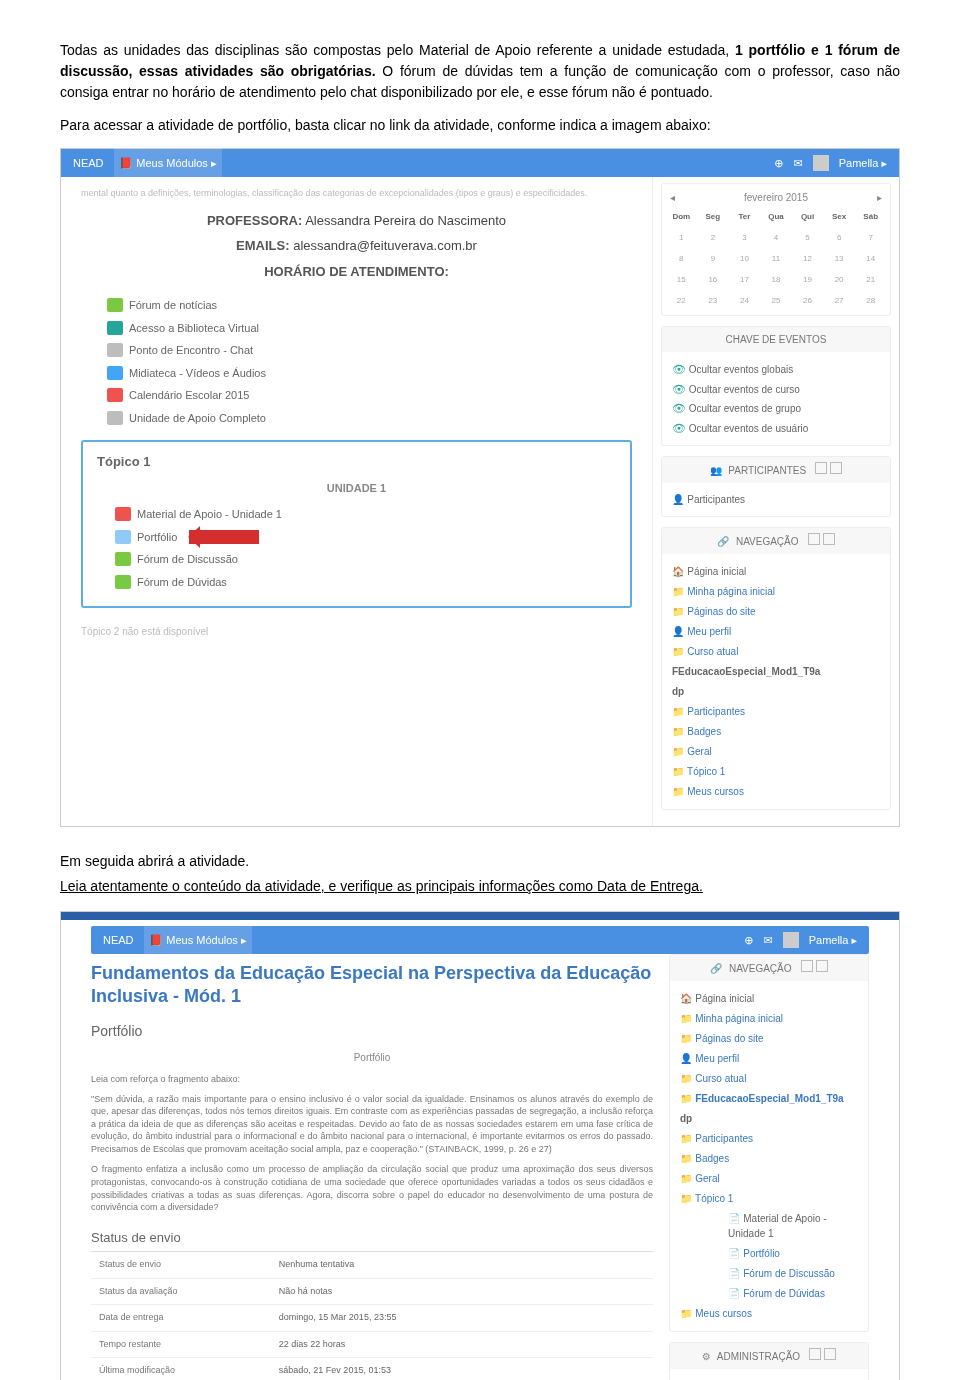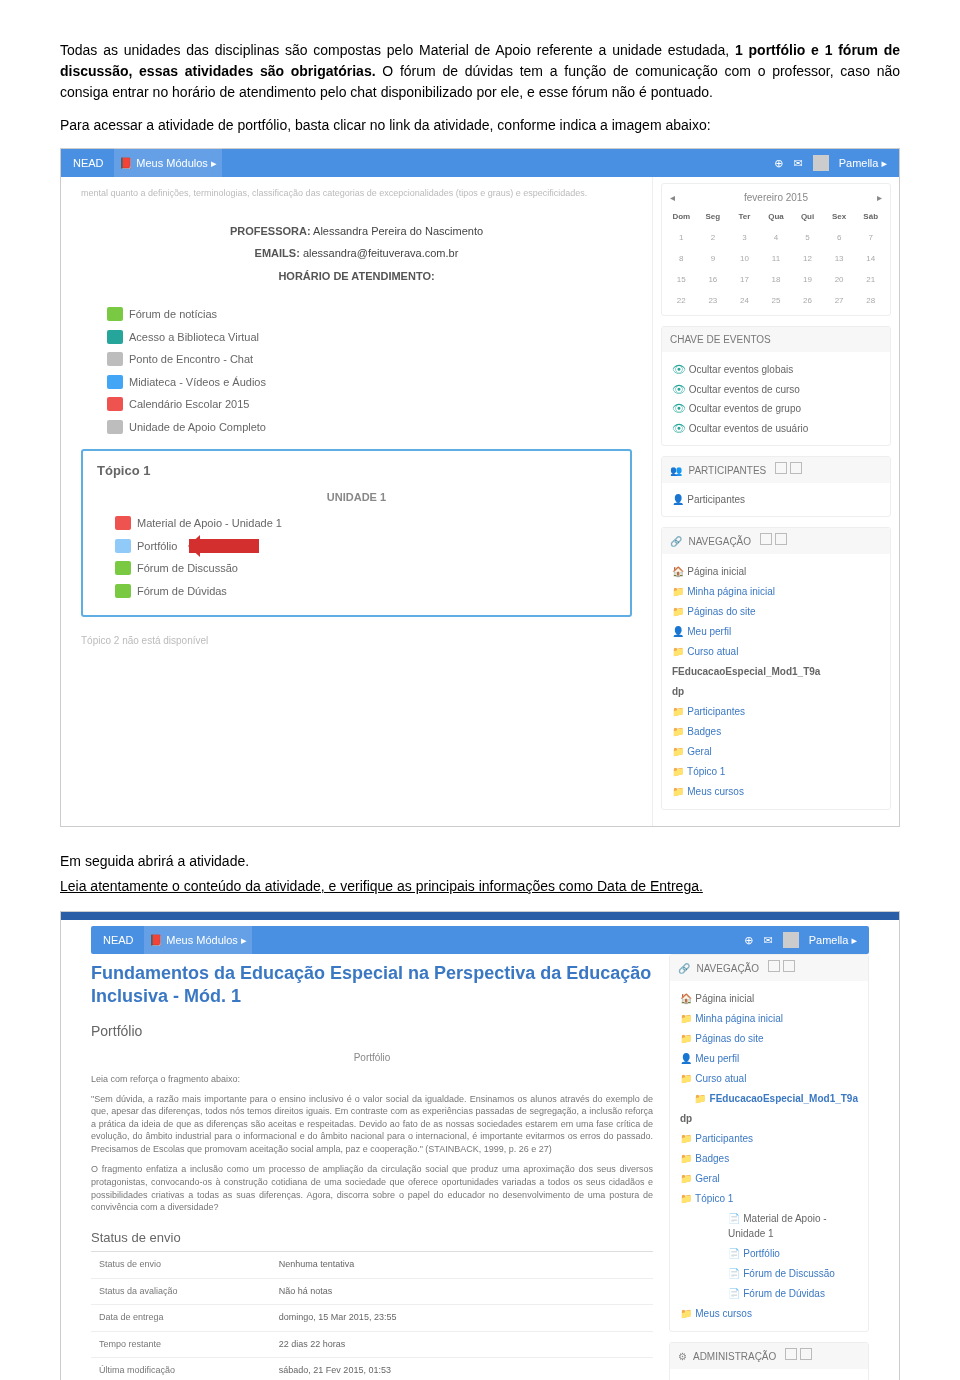--- a/index.html
+++ b/index.html
@@ -30,21 +30,21 @@
     font-size: 11px;
   }
   .topbar .left { display:flex; align-items:center; gap:10px; }
   .topbar .right { margin-left:auto; display:flex; align-items:center; gap:10px; }
   .mm { background: rgba(255,255,255,0.15); padding:11px 6px; border-radius:2px;}
   .avatar { width:16px; height:16px; background:#ccc; display:inline-block;}
   .body1 { display:flex; font-size:11px; color:#444; }
   .main1 { flex:1; padding:10px 20px; }
   .side1 { width:230px; padding:6px 8px; border-left:1px solid #eee; }
   .fade { color:#bbb; font-size:9px; }
-  .prof { text-align:center; margin:22px 0; font-size:11px; }
+  .prof { text-align:center; margin:10px 0; font-size:13px; }
   .prof .lab { font-weight:bold; color:#555;}
   .reslist { margin:16px 0 14px 26px; }
   .resitem { display:flex; align-items:center; gap:6px; margin:6px 0; color:#666; font-size:11px;}
   .ico { width:16px; height:14px; display:inline-block; border-radius:2px;}
   .ico-green { background:#7ac943;}
   .ico-teal { background:#26a69a;}
   .ico-blue { background:#42a5f5;}
   .ico-gray { background:#bdbdbd;}
   .ico-red { background:#ef5350;}
   .ico-lblue { background:#90caf9;}
@@ -53,21 +53,21 @@
   .topic h4 { margin:0 0 8px 0; color:#666; font-size:13px;}
   .unidade { text-align:center; font-weight:bold; color:#888; font-size:11px; margin-bottom:10px;}
   .arrow { display:inline-block; width:70px; height:14px; background:#d32f2f; position:relative; margin-left:6px; vertical-align:middle;}
   .arrow::before { content:""; position:absolute; left:-12px; top:-4px; border:11px solid transparent; border-right:12px solid #d32f2f;}
   .cal { border:1px solid #eee; border-radius:3px; padding:4px; margin-bottom:10px;}
   .cal-hd { display:flex; justify-content:space-between; align-items:center; color:#888; font-size:10px; padding:2px 4px;}
   .cal-grid { display:grid; grid-template-columns:repeat(7,1fr); gap:1px; font-size:8px; color:#aaa; text-align:center;}
   .cal-grid div { padding:4px 0;}
   .cal-dow { color:#666; font-weight:bold;}
   .panel { border:1px solid #eee; border-radius:3px; margin-bottom:10px;}
-  .panel-hd { background:#f7f7f7; padding:5px 8px; font-size:10px; color:#777; display:flex; align-items:center; gap:6px; justify-content:flex-start;}
+  .panel-hd { background:#f7f7f7; padding:5px 8px; font-size:10px; color:#777; display:flex; align-items:center; gap:6px; justify-content:center;}
   .panel-hd .t { display:flex; align-items:center; gap:6px;}
   .panel-bd { padding:6px 10px; color:#666; font-size:10px;}
   .panel-bd div { margin:3px 0;}
   .eyes { color:#26a69a; font-size:11px;}
   .tree { margin-left:0;}
   .tree div { padding:1px 0;}
   .ind1 { margin-left:12px;}
   .ind2 { margin-left:24px;}
   .ind3 { margin-left:36px;}
   .fold { color:#3b78c4;}
@@ -324,21 +324,21 @@
                 <span>NAVEGAÇÃO</span>
               </span>
               <span><span class="tiny-box"></span><span class="tiny-box"></span></span>
             </div>
         <div class="panel-bd tree">
           <div>🏠 <span>Página inicial</span></div>
           <div class="ind1 fold">📁 <span>Minha página inicial</span></div>
           <div class="ind1 fold">📁 <span>Páginas do site</span></div>
           <div class="ind1 fold">👤 <span>Meu perfil</span></div>
           <div class="ind1 fold">📁 <span>Curso atual</span></div>
-          <div class="ind2 fold" style="font-weight:bold;text-align:right;">📁 <span>FEducacaoEspecial_Mod1_T9a</span></div>
+          <div class="ind2 fold" style="font-weight:bold;">📁 <span>FEducacaoEspecial_Mod1_T9a</span></div>
           <div class="ind2" style="font-weight:bold;">dp</div>
           <div class="ind3 fold">📁 <span>Participantes</span></div>
           <div class="ind3 fold">📁 <span>Badges</span></div>
           <div class="ind3 fold">📁 <span>Geral</span></div>
           <div class="ind3 fold">📁 <span>Tópico 1</span></div>
           <div class="ind3" style="margin-left:48px;">📄 <span>Material de Apoio - Unidade 1</span></div>
           <div class="ind3 link" style="margin-left:48px;">📄 <span>Portfólio</span></div>
           <div class="ind3 link" style="margin-left:48px;">📄 <span>Fórum de Discussão</span></div>
           <div class="ind3 link" style="margin-left:48px;">📄 <span>Fórum de Dúvidas</span></div>
           <div class="ind1 fold">📁 <span>Meus cursos</span></div>

